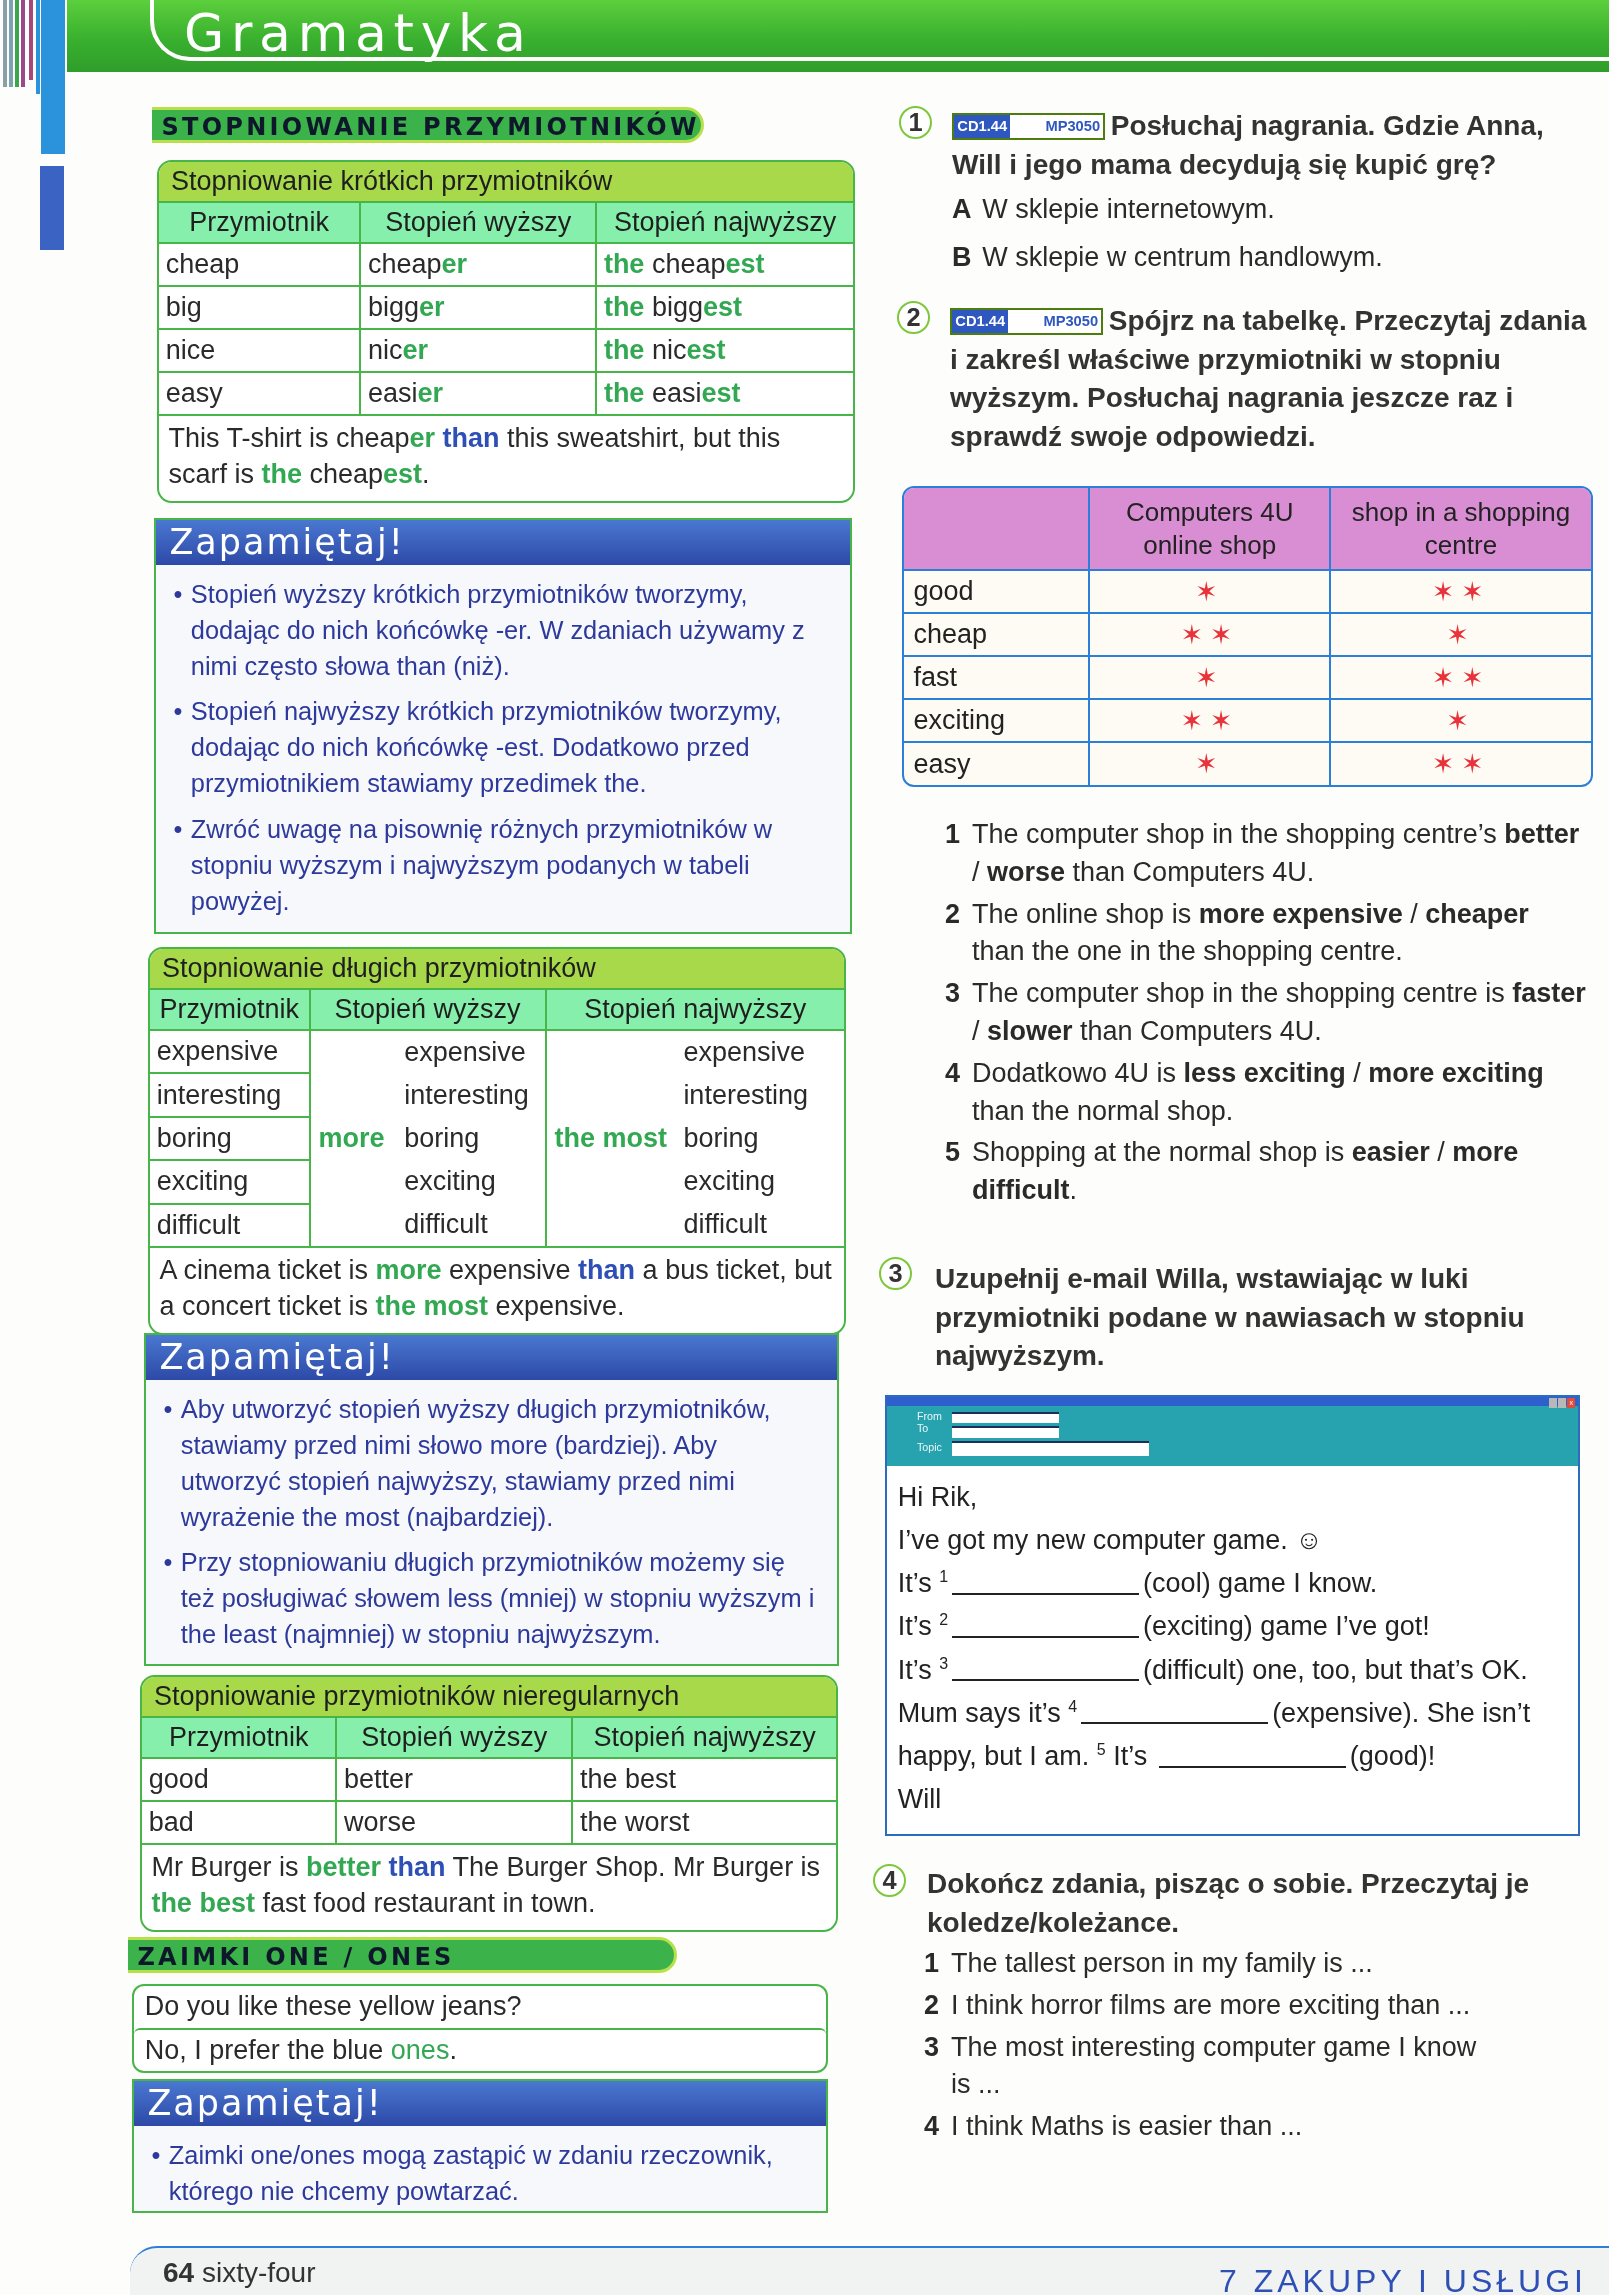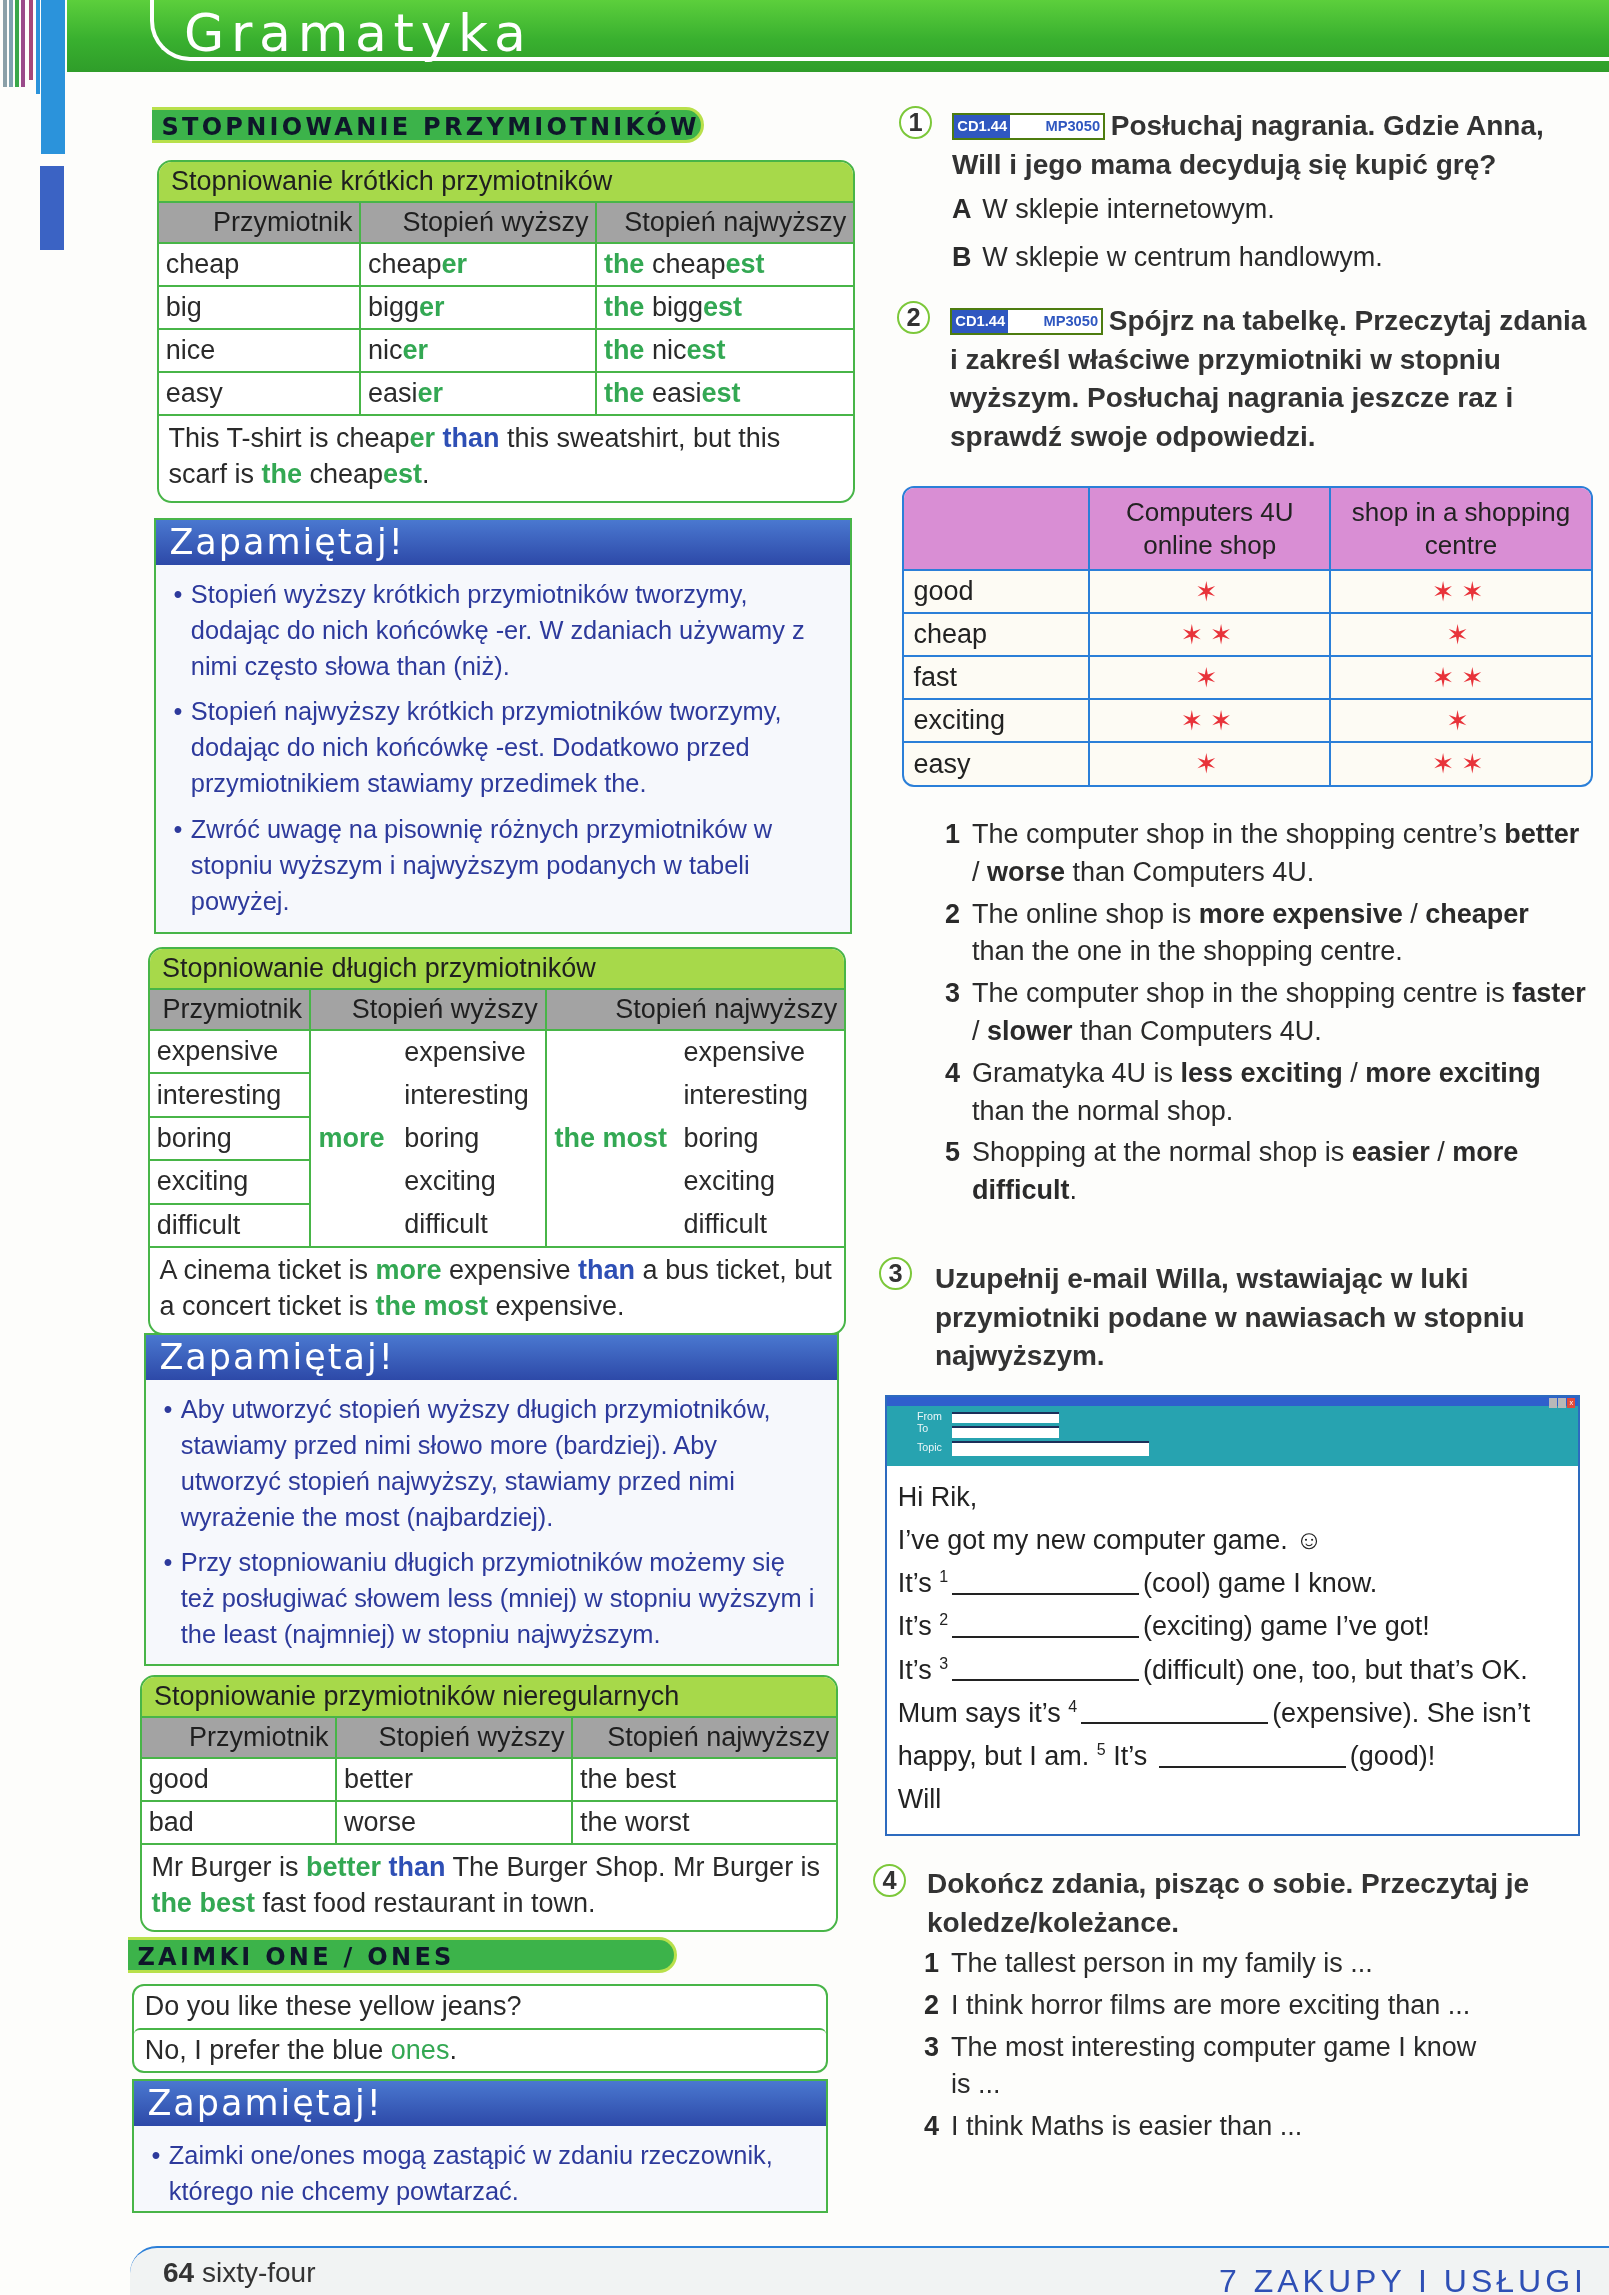--- a/index.html
+++ b/index.html
@@ -22,21 +22,21 @@
 
   
   .sec-head { position: absolute; height: 36px; background: #3cb34a; border: 3.3px solid #b8e04a;
     border-left: none; border-radius: 0 18.7px 18.7px 0; color: #0f172a; font-weight: bold;
     font-size: 24px; letter-spacing: 3.3px; padding: 2.7px 0 0 9.4px; font-family: "DejaVu Sans", sans-serif; }
 
   
   .gtable { position: absolute; border: 2px solid #48b548; border-radius: 14.7px; overflow: hidden; background: #fff; }
   .gtable .ttl { background: #a7d94a; font-size: 27px; padding: 4px 12px; border-bottom: 2px solid #48b548; color: #1f1f1f; }
   .gtable table { width: 100%; border-collapse: collapse; font-size: 27px; }
-  .gtable th { background: #a3a3a3; font-weight: normal; text-align: right; padding: 4px 6.7px; border: 2px solid #48b548; border-top: none; color: #1f1f1f; }
+  .gtable th { background: #86efac; font-weight: normal; text-align: center; padding: 4px 6.7px; border: 2px solid #48b548; border-top: none; color: #1f1f1f; }
   .gtable td { padding: 4px 6.7px; border: 2px solid #48b548; height: 43px; color: #2a2a2a; }
   .gtable tr th:first-child, .gtable tr td:first-child { border-left: none; }
   .gtable tr th:last-child, .gtable tr td:last-child { border-right: none; }
   .gtable .ex { font-size: 27px; padding: 4px 9.4px 8px; line-height: 1.35; }
   .g { color: #33a853; font-weight: bold; }
   .b { color: #2e4fb5; font-weight: bold; }
 
   
   .zap { position: absolute; border: 2px solid #48b548; background: #f6f8fc; }
   .zap .zh { background: linear-gradient(180deg, #4a78d0 0%, #2d49a8 100%); color: #fff; font-size: 35px;
@@ -312,21 +312,21 @@
           <td class="st" style="color: rgb(232, 51, 58);">✶✶</td>
         </tr>
       </tbody>
   </table>
 </div>
 
 <ol class="numlist" style="left:945px;top:816px;width:641px;">
   <li><span class="n">1</span><span>The computer shop in the shopping centre’s </span><b>better</b> / <b>worse</b><span> than Computers 4U.</span></li>
   <li><span class="n">2</span><span>The online shop is </span><b>more expensive</b> / <b>cheaper</b><span> than the one in the shopping centre.</span></li>
   <li><span class="n">3</span><span>The computer shop in the shopping centre is </span><b>faster</b> / <b>slower</b><span> than Computers 4U.</span></li>
-  <li><span class="n">4</span><span>Gramatyka 4U is </span><b>less exciting</b> / <b>more exciting</b><span> than the normal shop.</span></li>
+  <li><span class="n">4</span><span>Dodatkowo 4U is </span><b>less exciting</b> / <b>more exciting</b><span> than the normal shop.</span></li>
   <li><span class="n">5</span><span>Shopping at the normal shop is </span><b>easier</b> / <b>more difficult</b><span>.</span></li>
 </ol>
 
 <div class="exnum" style="left:879px;top:1257px;">3</div>
 <div class="instr" style="left:935px;top:1260px;width:661px;">Uzupełnij e-mail Willa, wstawiając w luki przymiotniki podane w nawiasach w stopniu najwyższym.</div>
 
 <div class="email">
   <div class="tb"></div>
   <div class="hdr">
     <div class="winbtns">

